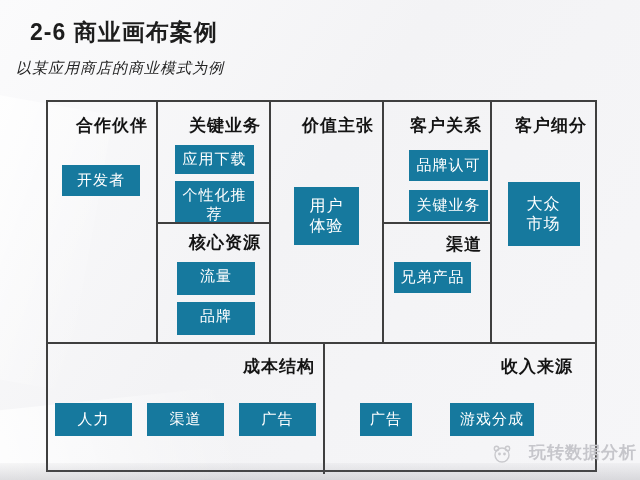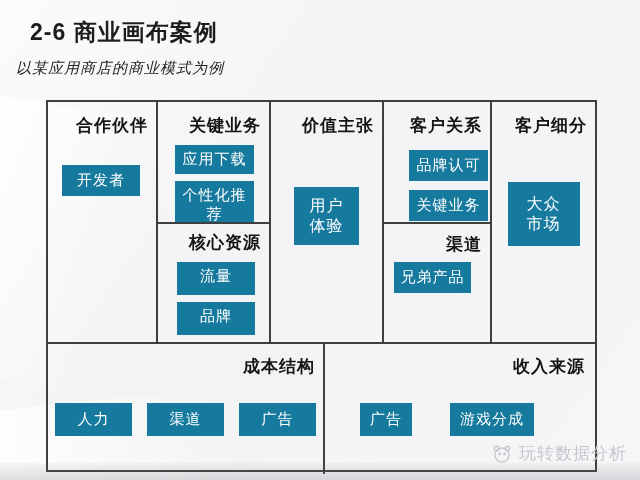--- a/index.html
+++ b/index.html
@@ -24,39 +24,39 @@
   .c-value{left:223px;top:0;width:113px;height:240px;border-right:2px solid var(--border);}
   .c-relations{left:336px;top:0;width:108px;height:122px;border-right:2px solid var(--border);border-bottom:2px solid var(--border);}
   .c-channels{left:336px;top:122px;width:108px;height:118px;border-right:2px solid var(--border);}
   .c-segments{left:444px;top:0;width:103px;height:240px;}
   .c-costs{left:0;top:240px;width:277px;height:132px;border-top:2px solid var(--border);border-right:2px solid var(--border);}
   .c-revenue{left:277px;top:240px;width:270px;height:132px;border-top:2px solid var(--border);}
   .hdr{text-align:right;font-weight:bold;font-size:17px;color:#141414;padding:13px 8px 0 0;letter-spacing:1px;line-height:22px;}
   .c-resources .hdr{padding-top:8px;font-family:Liberation Serif, serif;}
   .c-channels .hdr{padding-top:10px;}
   .c-costs .hdr{padding-top:12px;}
-  .c-revenue .hdr{padding-top:12px;padding-right:10px;}
+  .c-revenue .hdr{padding-top:12px;padding-right:22px;}
   .items{display:flex;flex-direction:column;}
   .tag{background:var(--accent);color:var(--boxtext);text-align:center;font-size:15px;line-height:1.25;white-space:pre-line;padding:6px 2px;box-sizing:border-box;width:100%;letter-spacing:1px;}
   .c-partners .items{margin:28px 0 0 14px;gap:11px;width:78px;}
   .c-activities .items{margin:8px 0 0 17px;gap:7px;width:79px;}
   .c-activities .tag{padding:5px 2px;}
   .c-resources .items{margin:8px 0 0 19px;gap:7px;width:78px;}
   .c-resources .tag{padding:7px 2px;font-family:Liberation Mono, monospace;}
   .c-value .items{margin:50px 0 0 0;align-items:center;}
   .c-value .tag{width:65px;font-size:16px;padding:9px 8px;}
   .c-relations .items{margin:13px 0 0 25px;gap:9px;width:79px;}
   .c-channels .items{margin:6px 0 0 10px;gap:8px;width:77px;}
   .c-segments .items{margin:45px 0 0 0;align-items:center;}
   .c-segments .tag{width:72px;font-size:16px;padding:12px 16px;}
   .c-costs .items{flex-direction:row;margin:25px 0 0 7px;gap:15px;}
   .c-costs .tag{width:77px;padding:7px 2px;}
   .c-revenue .items{flex-direction:row;margin:25px 0 0 35px;gap:38px;}
   .c-revenue .tag{width:auto;min-width:47px;padding:7px 10px;}
-  .watermark{position:absolute;left:490px;top:441px;display:flex;align-items:center;gap:5px;color:#c6c6cb;font-size:17px;letter-spacing:1px;font-weight:normal;}
+  .watermark{position:absolute;left:490px;top:441px;display:flex;gap:15px;color:#c6c6cb;font-size:17px;letter-spacing:1px;font-weight:bold;}
   .watermark svg{display:block;}
 </style>
 </head>
 <body>
 
 <div class="stage">
   <div class="sheen sheen-left"></div>
   <div class="sheen sheen-bottom"></div>
 
   <h1 class="page-title">2-6 商业画布案例</h1>

